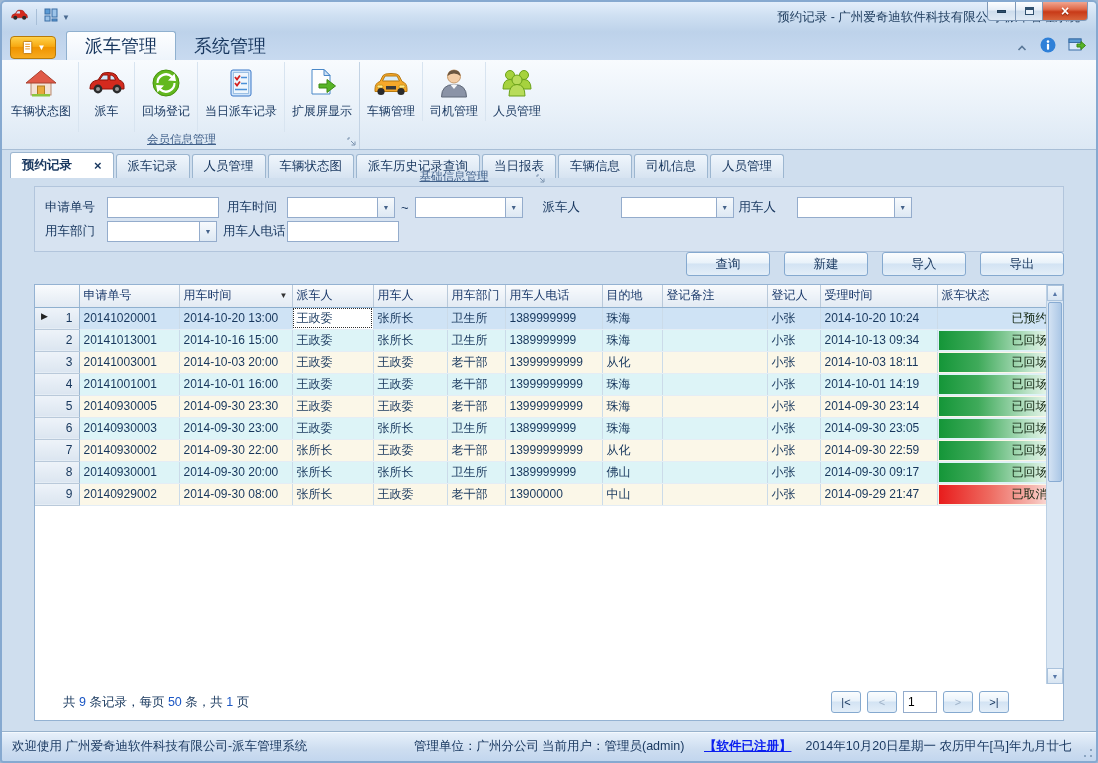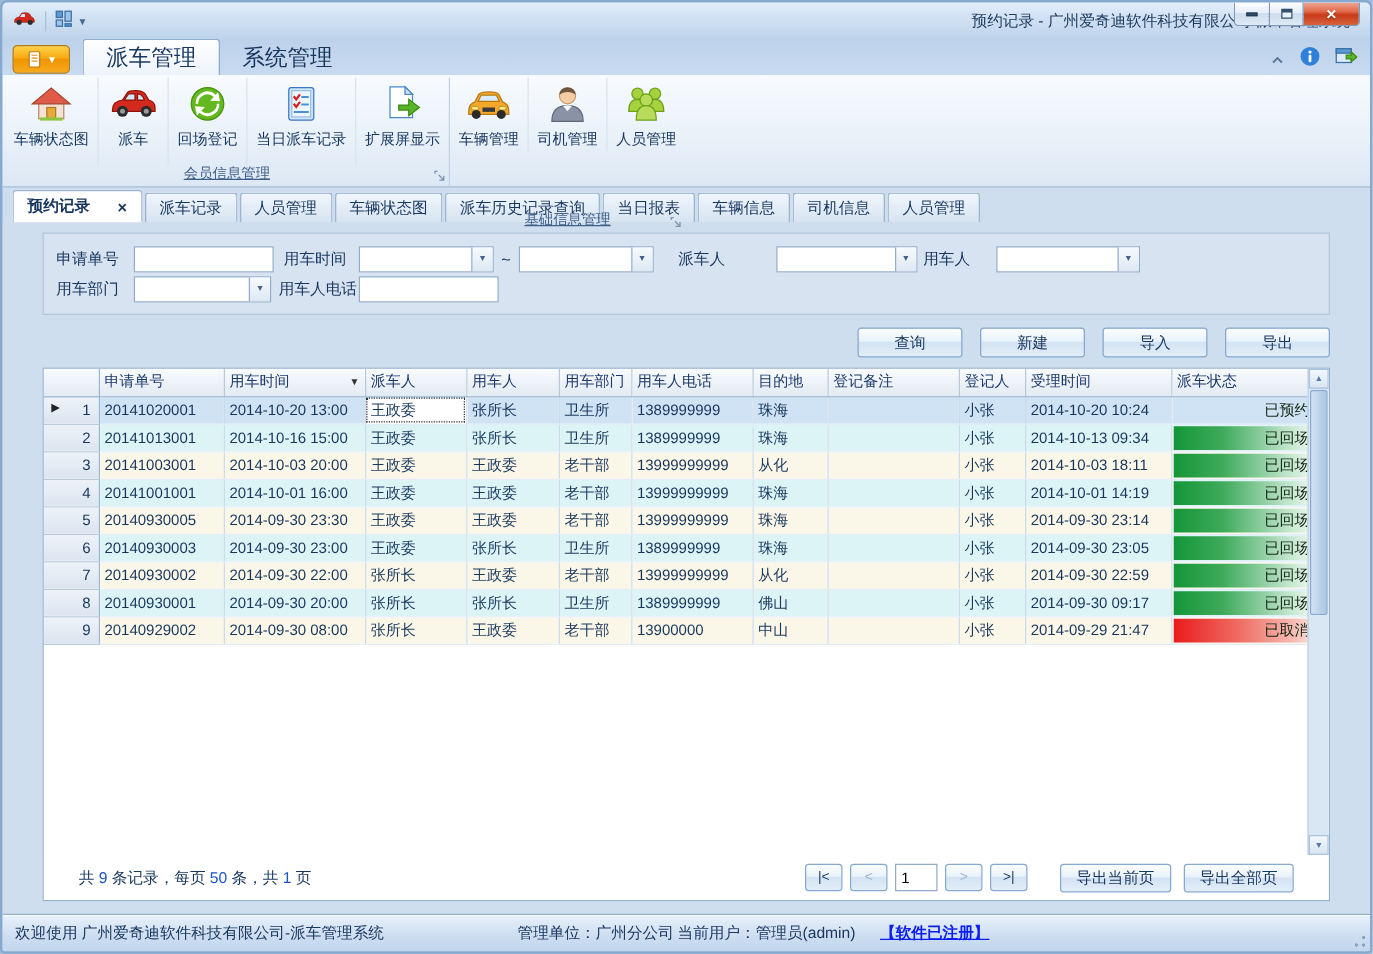--- a/index.html
+++ b/index.html
@@ -59,21 +59,21 @@
   .frow { display:flex; align-items:center; height:22px; margin:2px 0; }
   .flabel { font-size:12.5px; color:#17365e; width:62px; flex:none; }
   .flabel.w80 { width:80px; }
   .flabel.w58 { width:58px; margin-left:5px; }
   .txt { height:21px; border:1px solid #94accc; background:#fff; font-size:12px; padding:0 3px; }
   .combo { height:21px; border:1px solid #94accc; background:#fff; display:flex; }
   .combo-face { flex:1; }
   .combo-btn { width:17px; background:linear-gradient(#f7fafd,#dde8f3); border-left:1px solid #94accc;
     display:flex; align-items:center; justify-content:center; font-size:7px; color:#44628a; }
   .tilde { font-size:13px; color:#17365e; margin:0 6px; }
-  .actionrow { display:flex; justify-content:flex-end; gap:14px; margin:10px 0 8px; flex:none; }
+  .actionrow { display:flex; justify-content:flex-end; gap:14px; margin:0 0 8px; flex:none; }
   .btn { height:24px; min-width:84px; padding:0 12px; font-size:12.5px; color:#17365e;
     background:linear-gradient(#fbfdfe,#e9f2fa 45%,#d3e3f3 50%,#e3eef8); border:1px solid #85a9cf; border-radius:3px;
     display:flex; align-items:center; justify-content:center; }
   
   .gridpanel { flex:1; background:#fff; border:1px solid #94b2d2; display:flex; flex-direction:column; overflow:hidden; }
   .gridscroll { flex:1; display:flex; overflow:hidden; }
   .gridwrap { flex:1; overflow:hidden; }
   table.grid { width:100%; border-collapse:collapse; table-layout:fixed; font-size:12px; color:#16365c; }
   .grid th { height:22px; font-weight:normal; text-align:left; padding:0 4px; white-space:nowrap; overflow:hidden;
     background:linear-gradient(#f9fbfd,#e2eaf3); border-right:1px solid #b9c9da; border-bottom:1px solid #8fb0cf; color:#1b3a6b; }
@@ -587,29 +587,26 @@
       <div class="gridfooter">
         <span class="summary"><span>共 </span><b>9</b><span> 条记录，每页 </span><b>50</b><span> 条，共 </span><b>1</b><span> 页</span></span>
         <span class="gf-spacer"></span>
         <span class="pager">
           <button class="btn pbtn">|&lt;</button>
           <button class="btn pbtn dis">&lt;</button>
           <input class="pageinput" value="1" style="">
           <button class="btn pbtn dis">&gt;</button>
           <button class="btn pbtn">&gt;|</button>
         </span>
-        <span class="exports">
-          <button class="btn exp">导出当前页</button>
-          <button class="btn exp">导出全部页</button>
-        </span>
       </div>
     </div>
   </div>
 
   <div class="statusbar">
     <span class="sb-welcome">欢迎使用 广州爱奇迪软件科技有限公司-派车管理系统</span>
     <span class="sb-org">管理单位：广州分公司</span>
     <span class="sb-user">当前用户：管理员(admin)</span>
     <span class="sb-lic">【软件已注册】</span>
+    <span class="sb-date">2014年10月20日星期一 农历甲午[马]年九月廿七</span>
     <span class="grip"></span>
   </div>
 
 </div>
 
 </body></html>

